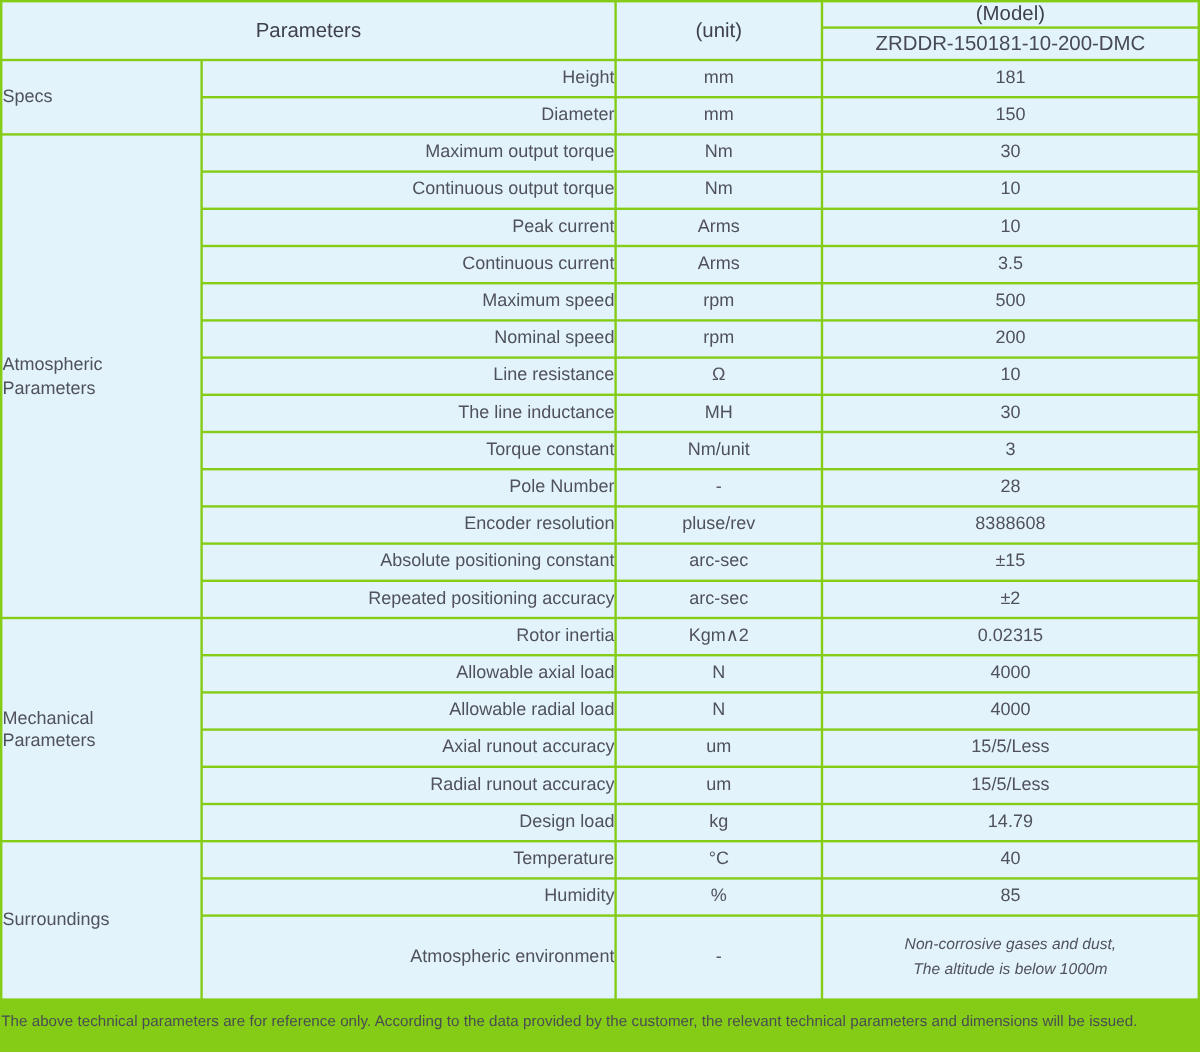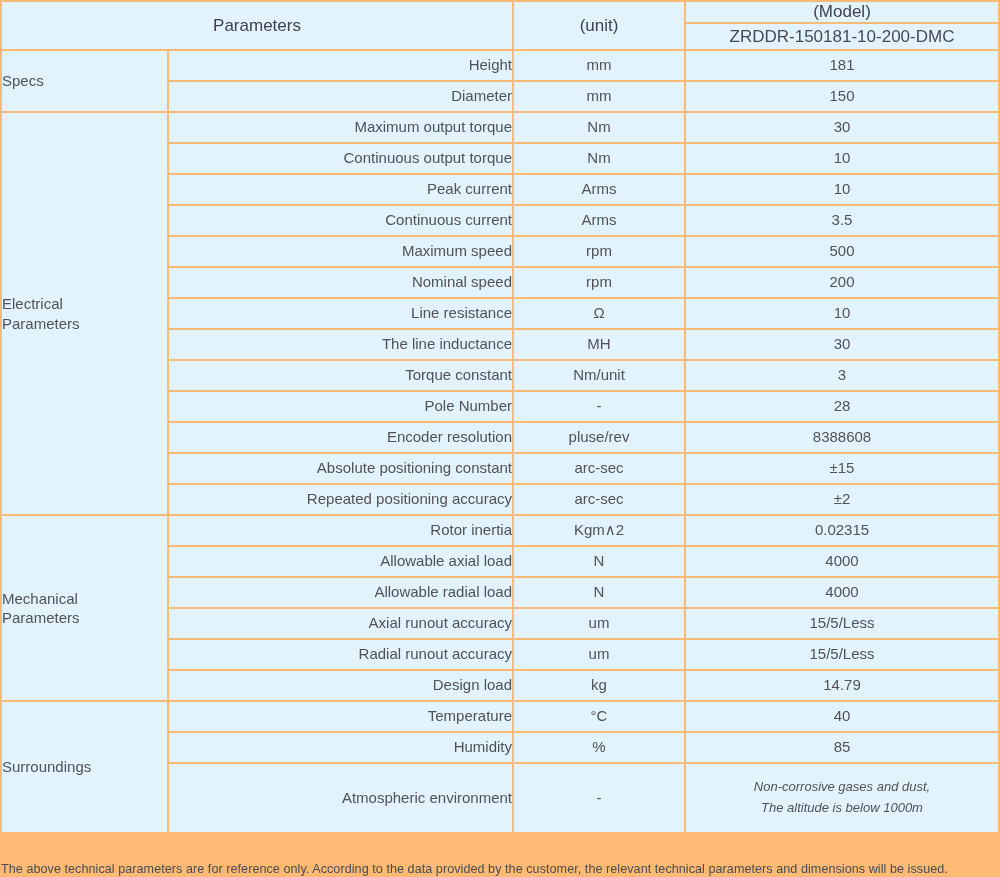--- a/index.html
+++ b/index.html
@@ -6,21 +6,21 @@
     margin: 0;
     padding: 0;
     background: #ffffff;
     width: 1000px;
     font-family: "Liberation Sans", "DejaVu Sans", sans-serif;
     color: #50525b;
   }
   .page {
     width: 1000px;
     height: 877px;
-    background: #fdba74;
+    background: #84cc16;
     overflow: hidden;
   }
   table.spec-table {
     border-collapse: separate;
     border-spacing: 2px;
     width: 1000px;
     table-layout: fixed;
   }
   table.spec-table th,
   table.spec-table td {
@@ -63,21 +63,21 @@
     padding-left: 24px;
   }
   tr.tall td { height: 68px; }
   td.value-cell.multiline {
     white-space: pre-line;
     font-size: 13px;
     line-height: 1.6;
     font-style: italic;
   }
   .footer-note {
-    margin-top: 28px;
+    margin-top: 10px;
     padding: 0 1px;
     font-size: 12.6px;
     letter-spacing: 0.05px;
     color: #4a4c52;
     white-space: nowrap;
   }
 </style>
 </head>
 <body>
 
@@ -105,21 +105,21 @@
           <td class="param-cell">Height</td>
           <td class="unit-cell">mm</td>
           <td class="value-cell">181</td>
         </tr>
         <tr>
           <td class="param-cell">Diameter</td>
           <td class="unit-cell">mm</td>
           <td class="value-cell">150</td>
         </tr>
         <tr>
-          <td class="group-cell" rowspan="13">Electrical
+          <td class="group-cell" rowspan="13">Atmospheric
 Parameters</td>
           <td class="param-cell">Maximum output torque</td>
           <td class="unit-cell">Nm</td>
           <td class="value-cell">30</td>
         </tr>
         <tr>
           <td class="param-cell">Continuous output torque</td>
           <td class="unit-cell">Nm</td>
           <td class="value-cell">10</td>
         </tr>

